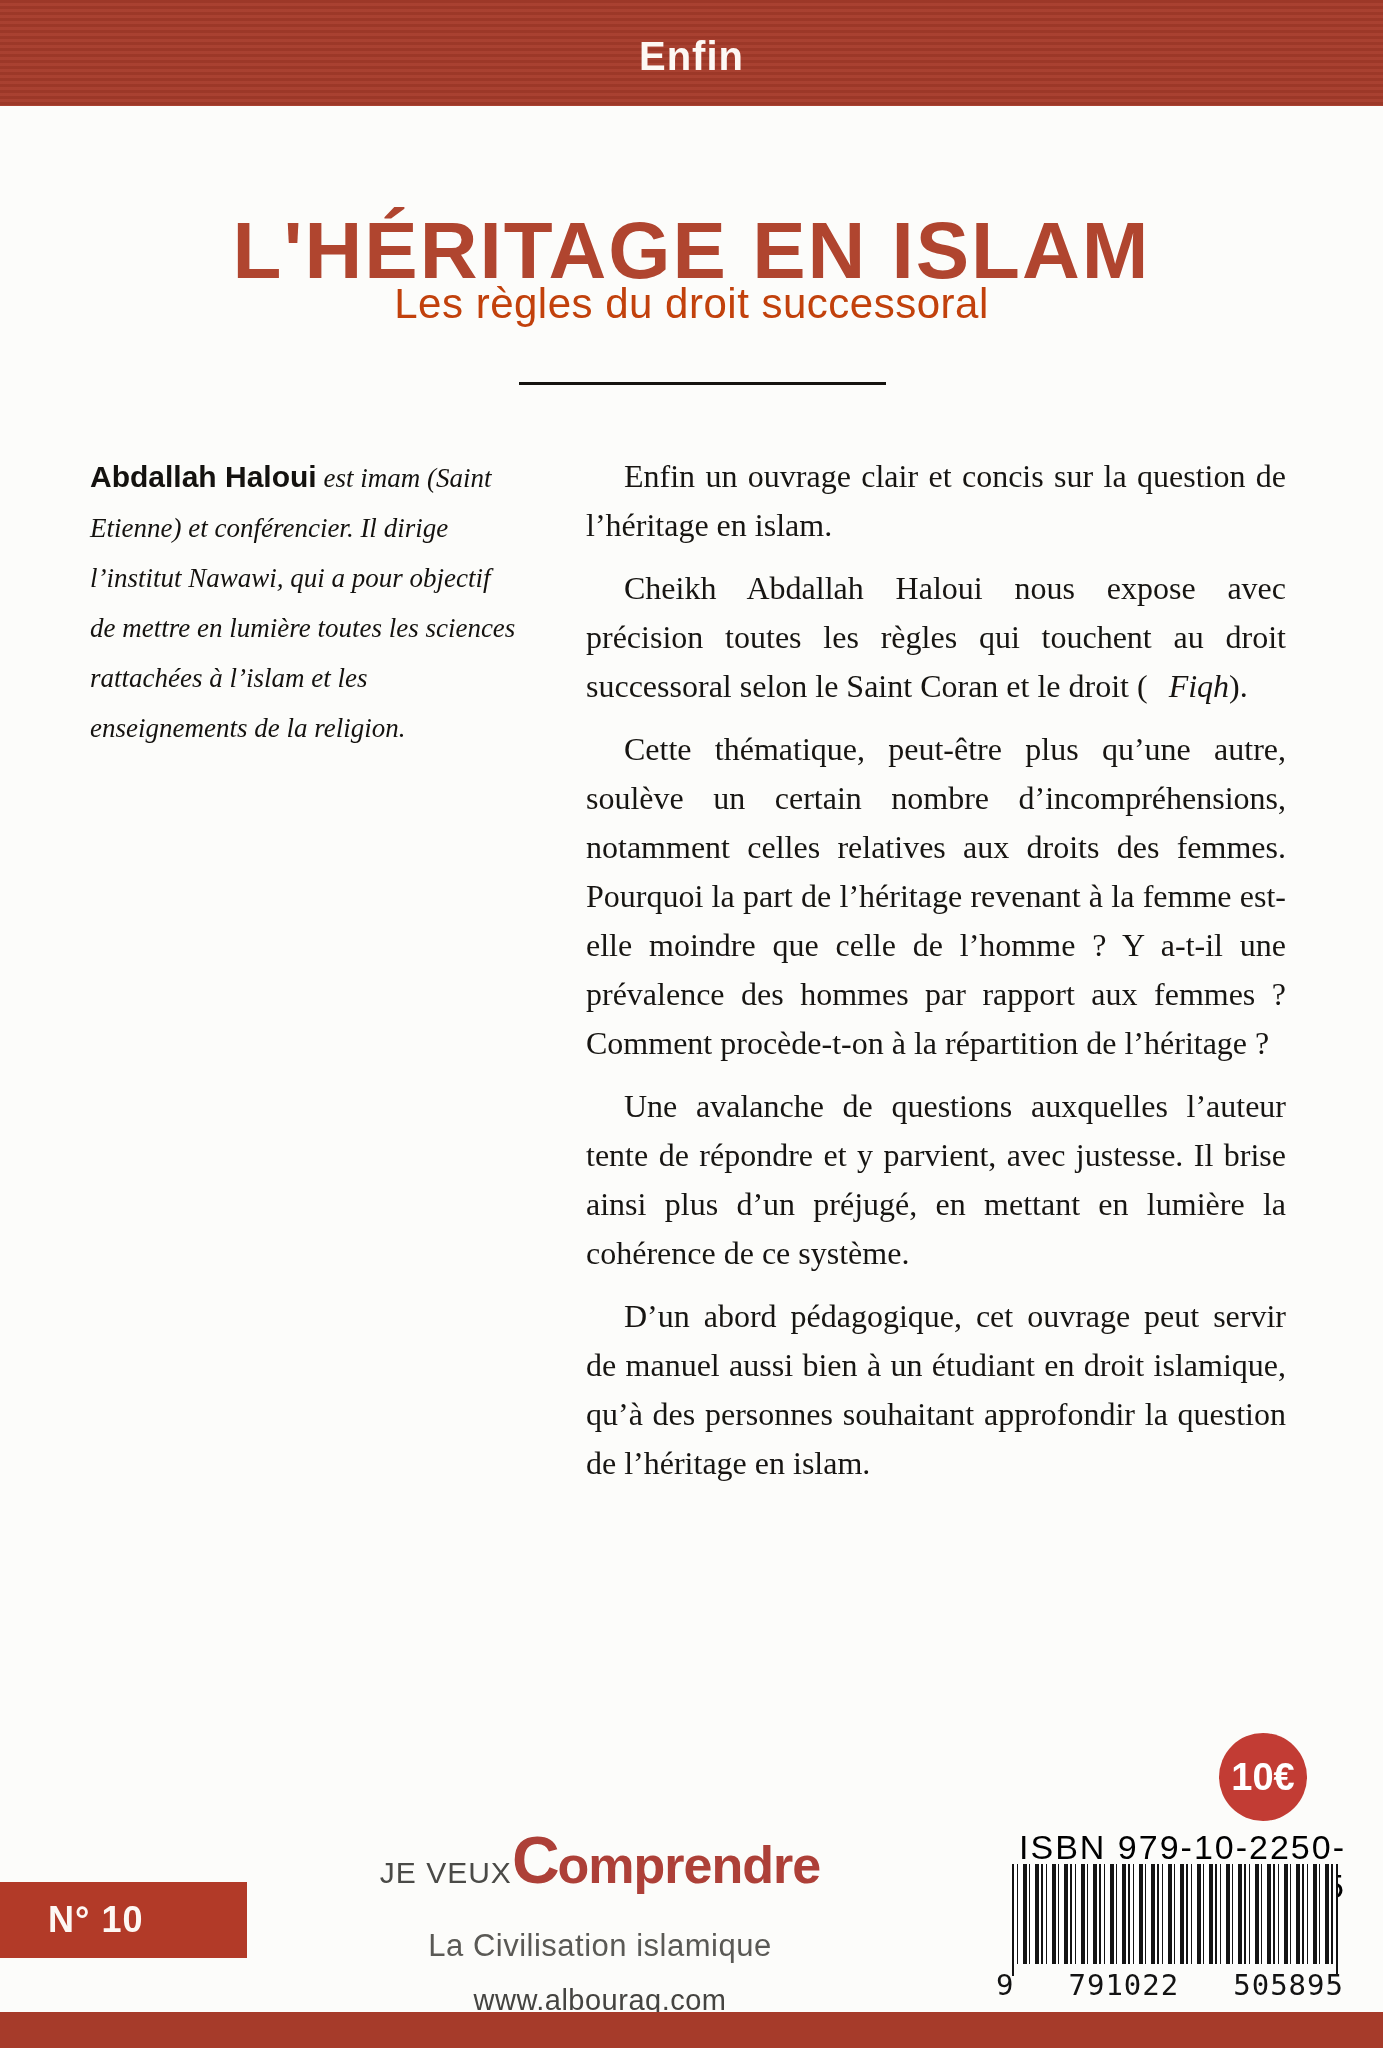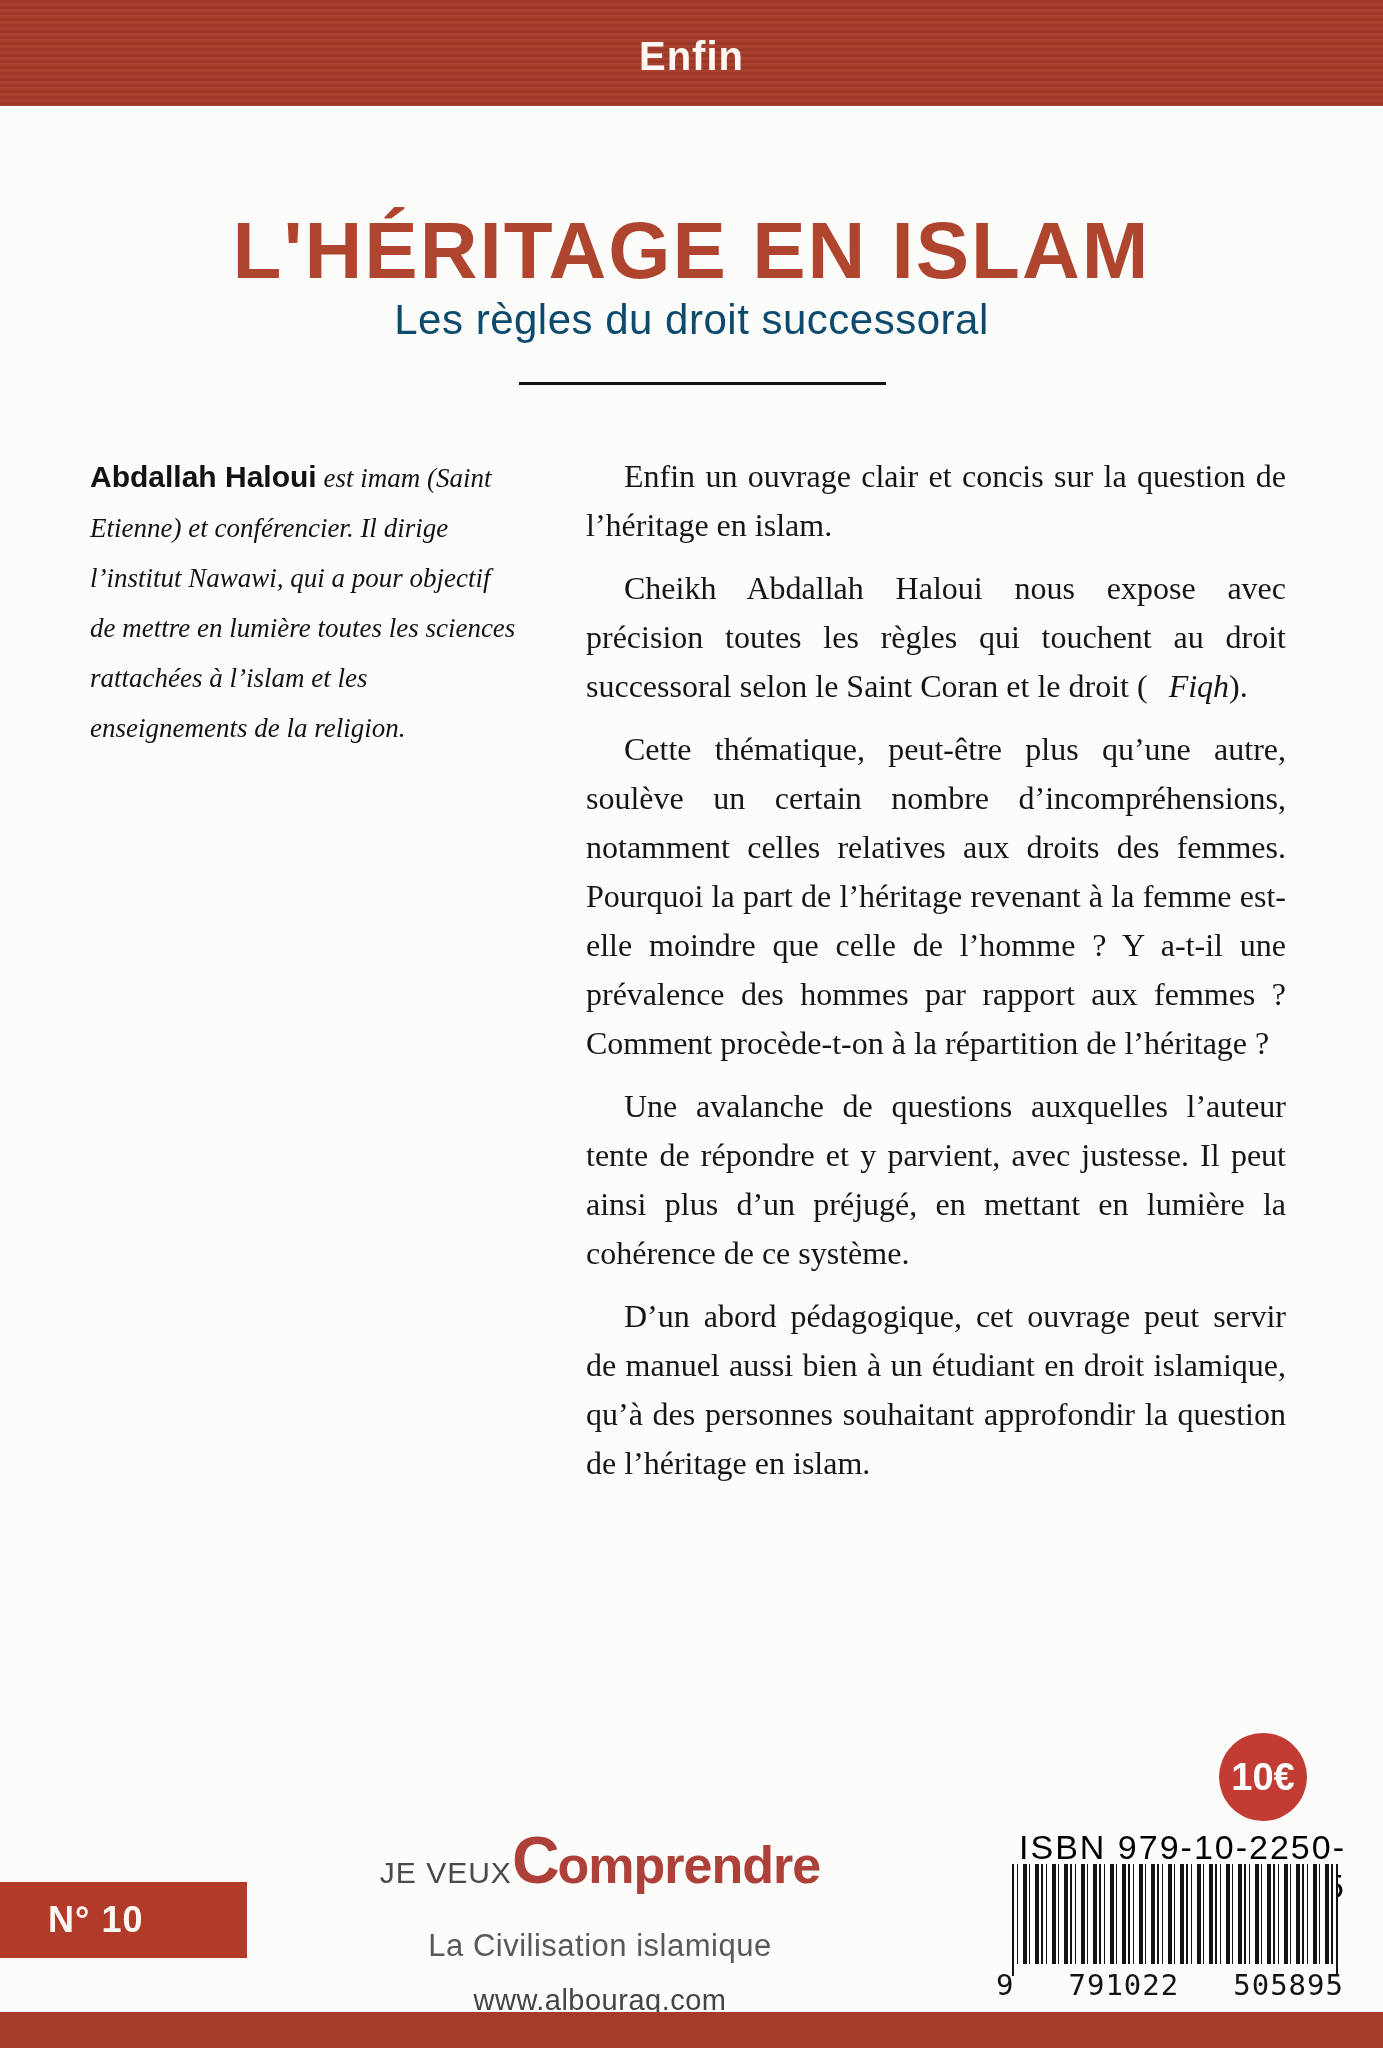--- a/index.html
+++ b/index.html
@@ -19,22 +19,22 @@
   .banner{position:absolute;left:0;top:0;width:1383px;height:106px;
     background:var(--banner-red);
     background-image:repeating-linear-gradient(180deg,rgba(0,0,0,.06) 0 3px,rgba(255,255,255,.03) 3px 6px);
     display:flex;align-items:center;justify-content:center;}
   .banner .cat{color:#fdf8f4;font-weight:bold;font-size:40px;letter-spacing:1px;padding-top:6px;}
 
   
   .title{position:absolute;left:0;top:168px;width:1383px;text-align:center;
     color:var(--title-red);font-weight:bold;font-size:80px;letter-spacing:2px;
     font-family:"Liberation Sans",sans-serif;margin-top:37px;}
-  .subtitle{position:absolute;left:0;top:296px;width:1383px;text-align:center;
-    color:#0c4a6e;font-size:42px;letter-spacing:.5px;}
+  .subtitle{position:absolute;left:0;top:280px;width:1383px;text-align:center;
+    color:#c2410c;font-size:42px;letter-spacing:.5px;}
   .divider{position:absolute;left:519px;top:382px;width:367px;height:3px;background:#15130f;}
 
   
   .columns{position:absolute;left:90px;top:452px;width:1196px;display:flex;gap:66px;}
   .bio{width:430px;flex:0 0 430px;font-family:"Liberation Serif","DejaVu Serif",serif;
     font-style:italic;font-size:27px;line-height:50px;color:#14120f;}
   .bio .bio-name{font-family:"Liberation Sans",sans-serif;font-style:normal;
     font-weight:bold;font-size:30px;color:#14120f;}
   .body-text{flex:1;font-family:"Liberation Serif","DejaVu Serif",serif;
     font-size:32px;line-height:49px;color:#171512;text-align:justify;}
@@ -93,21 +93,21 @@
 
     <div class="bio">
       <span class="bio-name">Abdallah Haloui</span>
       <span>est imam (Saint Etienne) et conférencier. Il dirige l’institut Nawawi, qui a pour objectif de mettre en lumière toutes les sciences rattachées à l’islam et les enseignements de la religion.</span>
     </div>
 
     <div class="body-text">
       <p>Enfin un ouvrage clair et concis sur la question de l’héritage en islam.</p>
       <p><span>Cheikh Abdallah Haloui nous expose avec précision toutes les règles qui touchent au droit successoral selon le Saint Coran et le droit (</span><em>Fiqh</em><span>).</span></p>
       <p>Cette thématique, peut-être plus qu’une autre, soulève un certain nombre d’incompréhensions, notamment celles relatives aux droits des femmes. Pourquoi la part de l’héritage revenant à la femme est-elle moindre que celle de l’homme ? Y a-t-il une prévalence des hommes par rapport aux femmes ? Comment procède-t-on à la répartition de l’héritage ?</p>
-      <p>Une avalanche de questions auxquelles l’auteur tente de répondre et y parvient, avec justesse. Il peut ainsi plus d’un préjugé, en mettant en lumière la cohérence de ce système.</p>
+      <p>Une avalanche de questions auxquelles l’auteur tente de répondre et y parvient, avec justesse. Il brise ainsi plus d’un préjugé, en mettant en lumière la cohérence de ce système.</p>
       <p>D’un abord pédagogique, cet ouvrage peut servir de manuel aussi bien à un étudiant en droit islamique, qu’à des personnes souhaitant approfondir la question de l’héritage en islam.</p>
     </div>
 
   </div>
 
   <div class="price-badge">
     <span>10€</span>
   </div>
 
   <div class="isbn">ISBN 979-10-2250-589-5</div>

